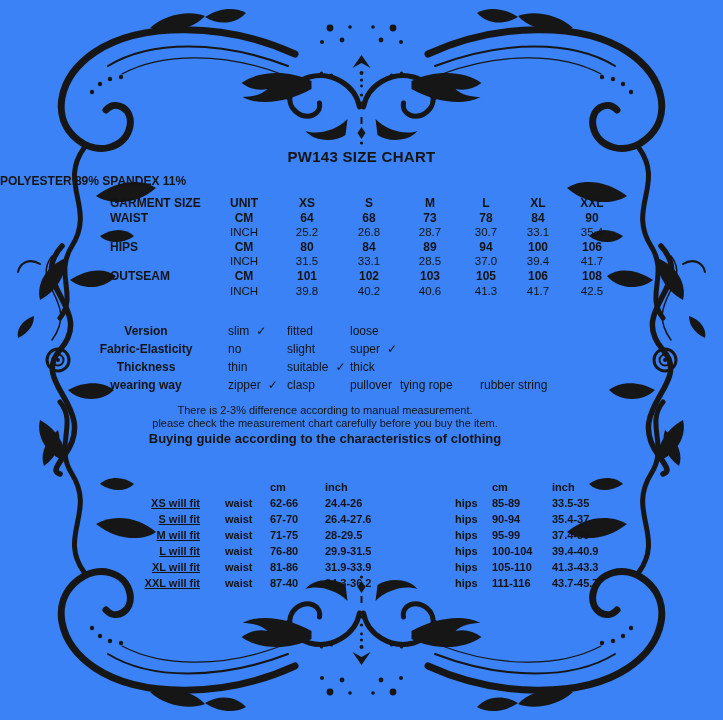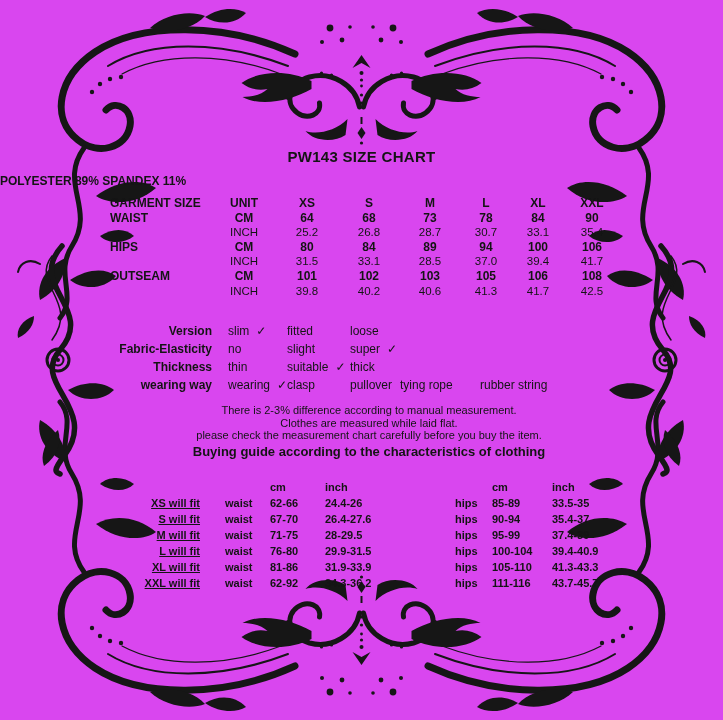--- a/index.html
+++ b/index.html
@@ -1,40 +1,40 @@
 <!DOCTYPE html>
 <html><head>
 <meta charset="utf-8">
 <style>
   html,body{margin:0;padding:0;background:#fff;}
-  .page{position:relative;width:723px;height:720px;background:#d946ef;overflow:hidden;
+  .page{position:relative;width:723px;height:720px;background:#3b82f6;overflow:hidden;
         font-family:"Liberation Sans",sans-serif;color:#141414;}
   .frame{position:absolute;left:0;top:0;width:723px;height:720px;}
   .content{position:absolute;left:0;top:0;width:723px;height:720px;}
   .b{font-weight:bold;}
   .title{position:absolute;top:148px;left:0;width:723px;text-align:center;
          font-size:15px;font-weight:bold;letter-spacing:.3px;}
   .subtitle{position:absolute;top:174px;left:0;width:723px;
             font-size:12px;font-weight:bold;}
   
   .sizes{position:absolute;top:196px;left:110px;font-size:12px;line-height:14.6px;}
   .g8{display:grid;grid-template-columns:102px 64px 62px 62px 60px 52px 52px 56px;}
   .sl{text-align:left;}
   .sc{text-align:center;}
   .inch{font-size:11.5px;}
   
   .chars{position:absolute;top:322px;left:80px;font-size:12px;line-height:18px;white-space:nowrap;}
   .crow{display:flex;}
-  .clab{width:132px;text-align:right;font-weight:bold;margin-right:16px;}
+  .clab{width:132px;text-align:center;font-weight:bold;margin-right:16px;}
   .copts{display:flex;}
   .o{display:inline-block;white-space:nowrap;}
   .ck{margin-left:7px;}
   
   .notes{position:absolute;top:404px;left:0;width:650px;text-align:center;
-         font-size:11px;line-height:12.5px;padding-left:44px;}
+         font-size:11px;line-height:12.5px;}
   .bgt{margin-top:4px;font-size:13px;font-weight:bold;}
   
   .guide{position:absolute;top:479px;left:140px;font-size:11px;font-weight:bold;line-height:16px;white-space:nowrap;}
   .grow{display:grid;grid-template-columns:60px 70px 55px 130px 37px 60px 88px;}
   .gsize{text-align:right;text-decoration:underline;}
   .gwaist{padding-left:25px;}
 </style>
 </head>
 <body>
 
@@ -211,32 +211,31 @@
         <div class="clab">Thickness</div>
         <div class="copts">
           <span class="o" style="width:59px"><span>thin</span></span>
           <span class="o" style="width:63px"><span>suitable</span><span class="ck">✓</span></span>
           <span class="o" style="width:58px"><span>thick</span></span>
         </div>
       </div>
       <div class="crow">
         <div class="clab">wearing way</div>
         <div class="copts">
-          <span class="o" style="width:59px"><span>wearing</span><span class="ck">✓</span></span>
+          <span class="o" style="width:59px"><span>zipper</span><span class="ck">✓</span></span>
           <span class="o" style="width:63px"><span>clasp</span></span>
           <span class="o" style="width:50px"><span>pullover</span></span>
           <span class="o" style="width:80px"><span>tying rope</span></span>
           <span class="o"><span>rubber string</span></span>
         </div>
       </div>
     </div>
 
     <div class="notes">
       <div>There is 2-3% difference according to manual measurement.</div>
-      <div>Clothes are measured while laid flat.</div>
       <div>please check the measurement chart carefully before you buy the item.</div>
       <div class="bgt">Buying guide according to the characteristics of clothing</div>
     </div>
 
     <div class="guide">
       <div class="grow">
         <div></div>
         <div></div>
         <div>cm</div>
         <div>inch</div>
@@ -285,21 +284,21 @@
         <div class="gwaist">waist</div>
         <div>81-86</div>
         <div>31.9-33.9</div>
         <div>hips</div>
         <div>105-110</div>
         <div>41.3-43.3</div>
       </div>
       <div class="grow">
         <div class="gsize">XXL will fit</div>
         <div class="gwaist">waist</div>
-        <div>62-92</div>
+        <div>87-40</div>
         <div>34.3-36.2</div>
         <div>hips</div>
         <div>111-116</div>
         <div>43.7-45.7</div>
       </div>
     </div>
 
   </div>
 </div>
 

